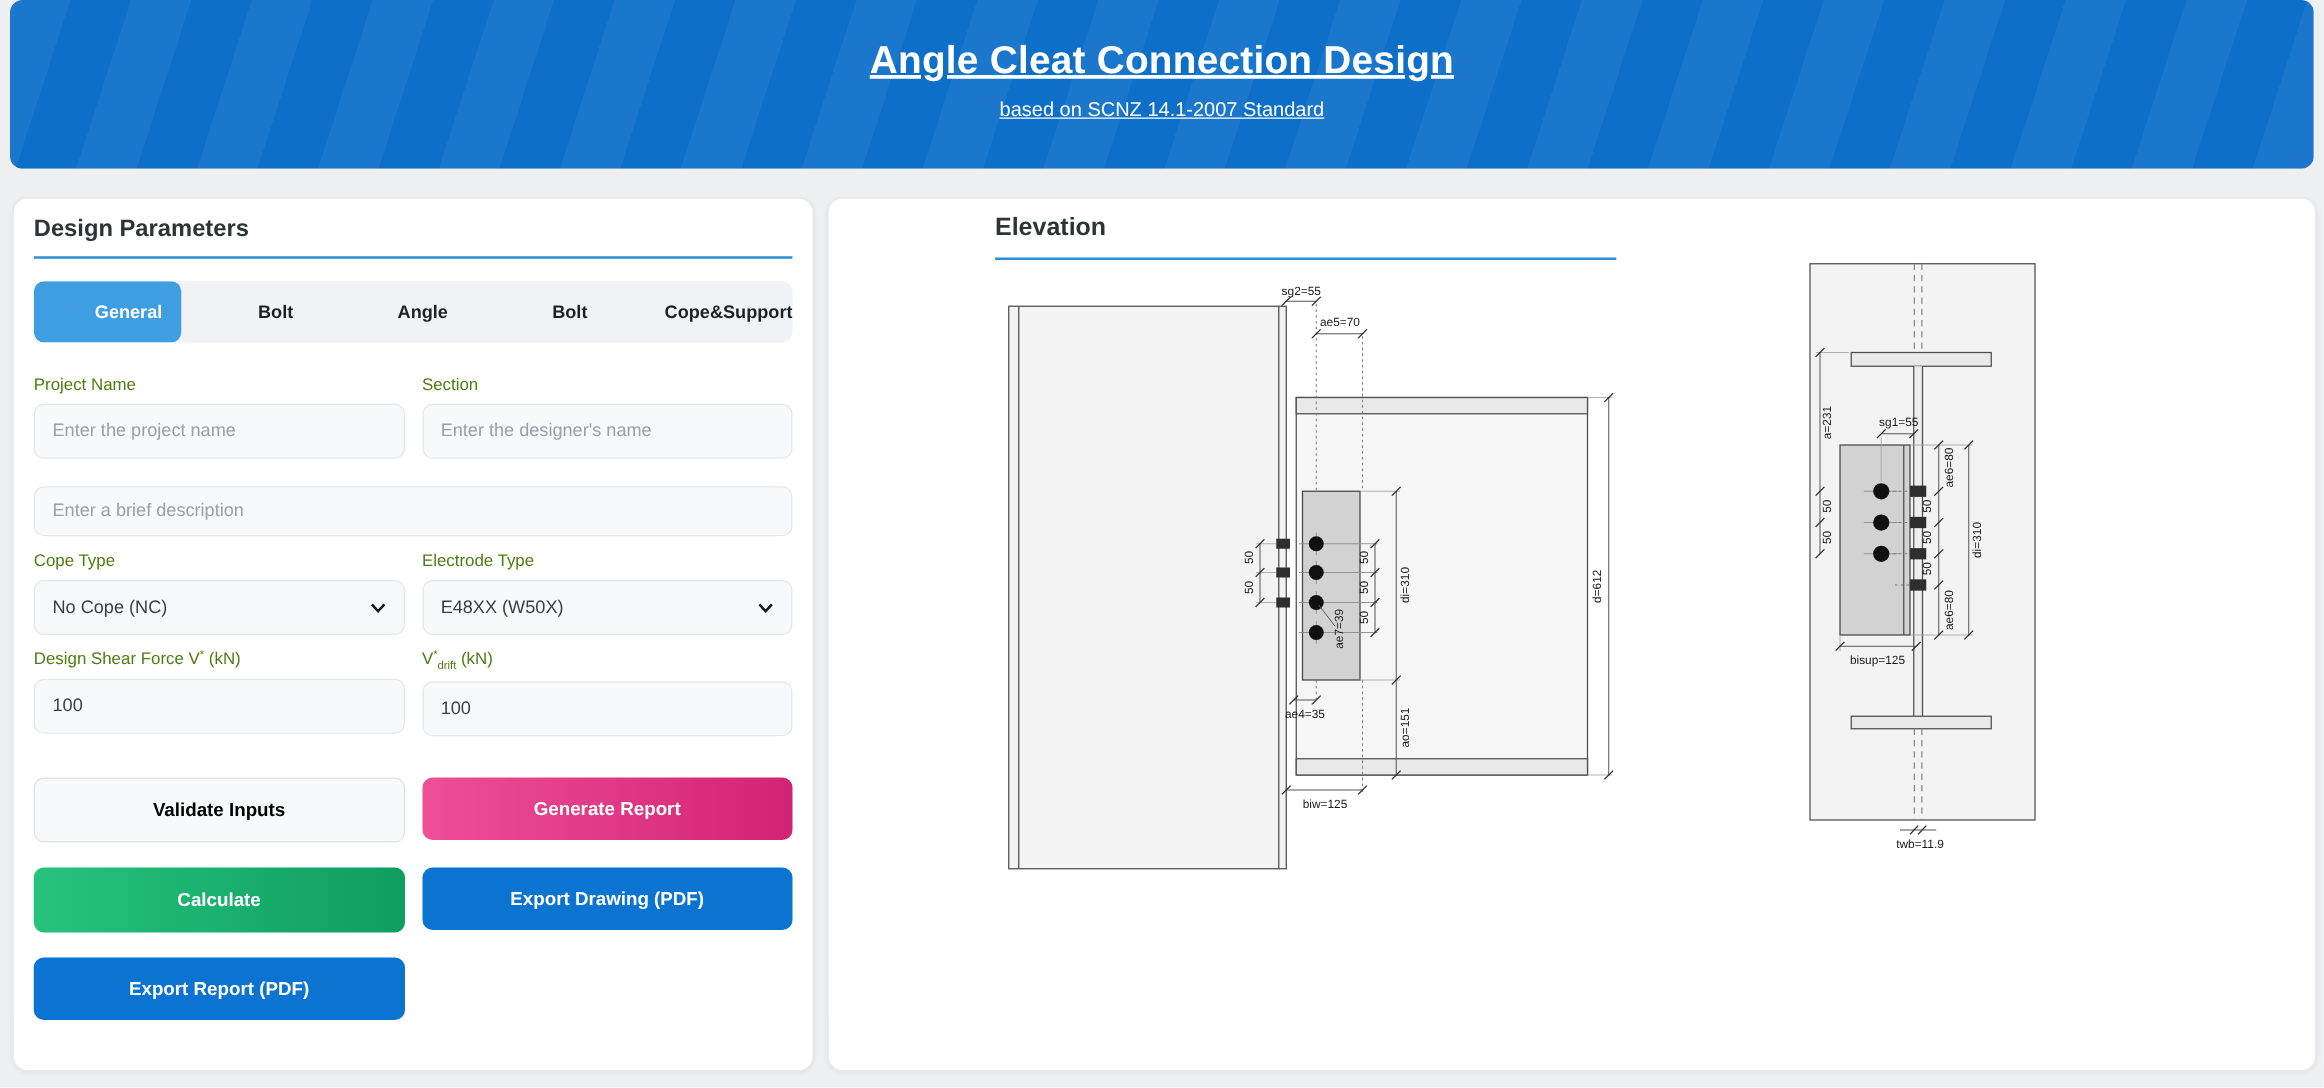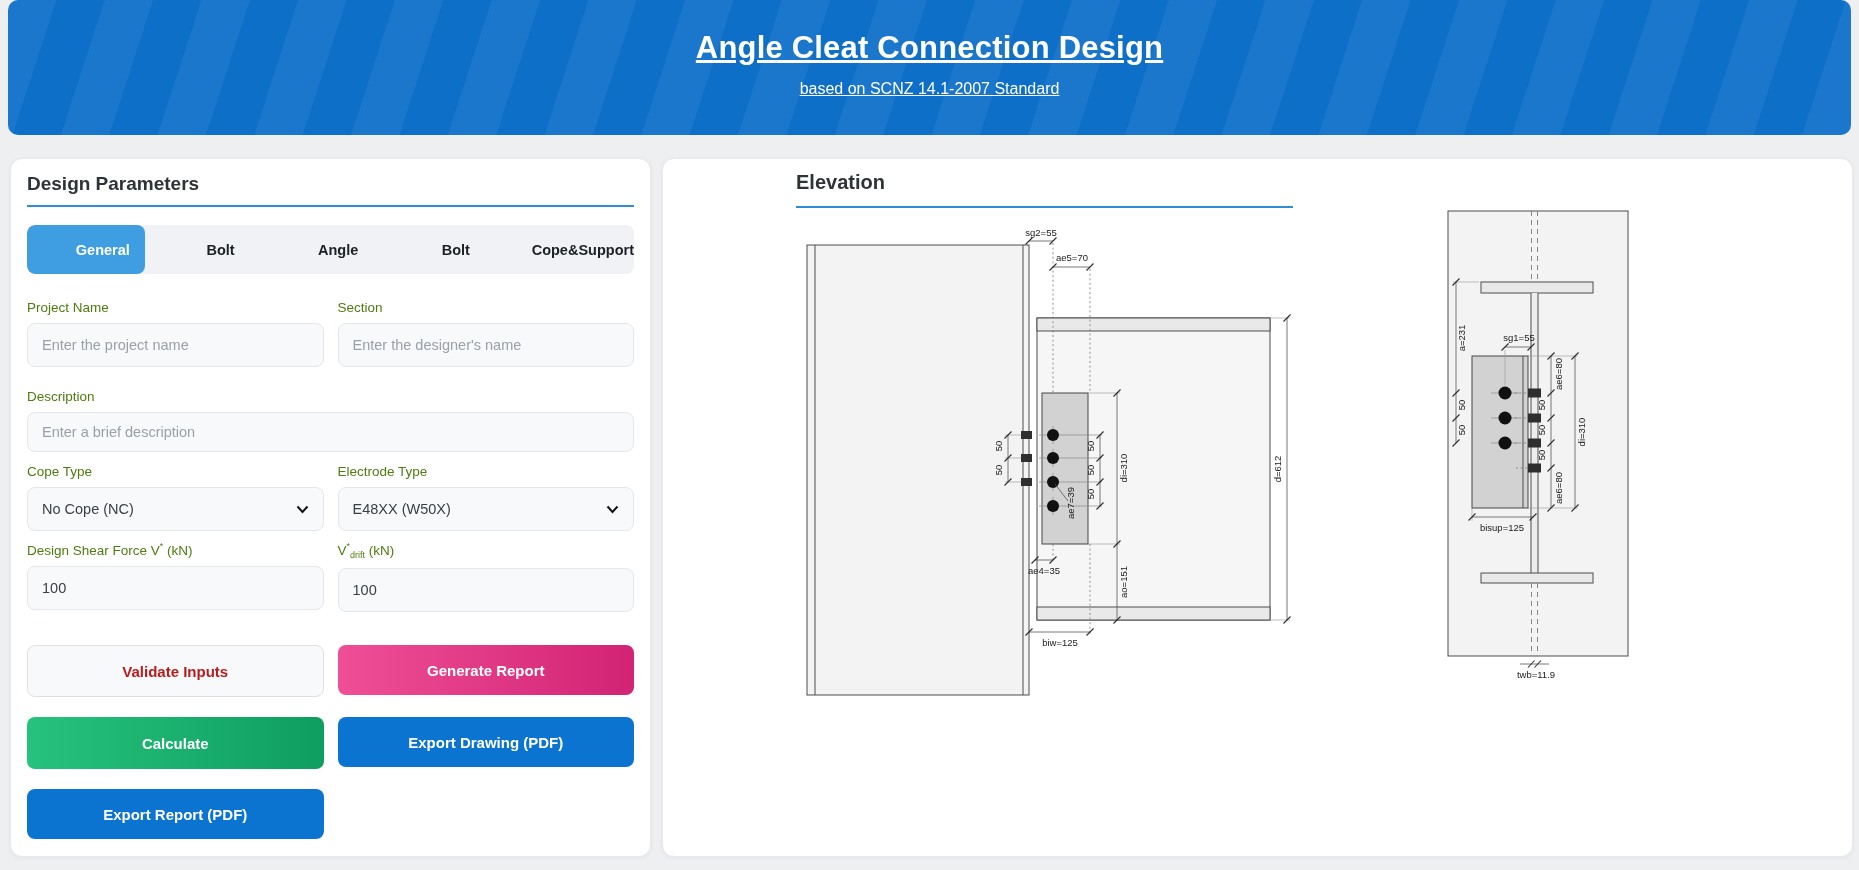--- a/index.html
+++ b/index.html
@@ -56,21 +56,21 @@
   .tinput::placeholder { color:#9aa0a6; }
   .tselect { display:flex; align-items:center; justify-content:space-between; cursor:pointer; }
   .desc-input { height:40px; }
 
   
   .btn-grid { margin-top:33px; display:grid; grid-template-columns:1fr 1fr; column-gap:14px; row-gap:20px; }
   .btn {
     border:none; border-radius:8px; font-family:"Liberation Sans", sans-serif;
     font-size:15px; font-weight:700; cursor:pointer; height:50px;
   }
-  .btn-validate { height:52px; background:#f8f9fa; border:1.5px solid #dde1e5; color:#b91c1c; }
+  .btn-validate { height:52px; background:#f8f9fa; border:1.5px solid #dde1e5; color:#000000; }
   .btn-calculate { height:52px; background:linear-gradient(90deg,#27c27d,#0e9e60); color:#fff; }
   .btn-generate { background:linear-gradient(90deg,#ef4f96,#d22374); color:#fff; }
   .btn-export { background:#0b74d0; color:#fff; }
 
   
   .draw-col { position:absolute; top:12px; width:497px; }
   .draw-col-elevation { left:133px; }
   .draw-col-section  { left:679px; }
   .draw-col .panel-title { font-size:20px; padding-bottom:12px; }
   .draw-col svg { display:block; margin-top:2px; }
@@ -115,21 +115,20 @@
       <span class="field-label">Project Name</span>
       <input class="tinput" type="text" placeholder="Enter the project name" style="">
     </div>
     <div>
       <span class="field-label">Section</span>
       <input class="tinput" type="text" placeholder="Enter the designer's name" style="">
     </div>
   </div>
 
   <div class="mt-22">
-    <span class="field-label">Description</span>
     <input class="tinput desc-input" type="text" placeholder="Enter a brief description" style="">
   </div>
 
   <div class="form-row mt-12">
     <div>
       <span class="field-label">Cope Type</span>
       <div class="tselect">
         <span>No Cope (NC)</span>
         <svg width="13" height="9" viewBox="0 0 13 9">
           <path d="M1.5 1.5 L6.5 7 L11.5 1.5" stroke="#111" stroke-width="2" fill="none"></path>

